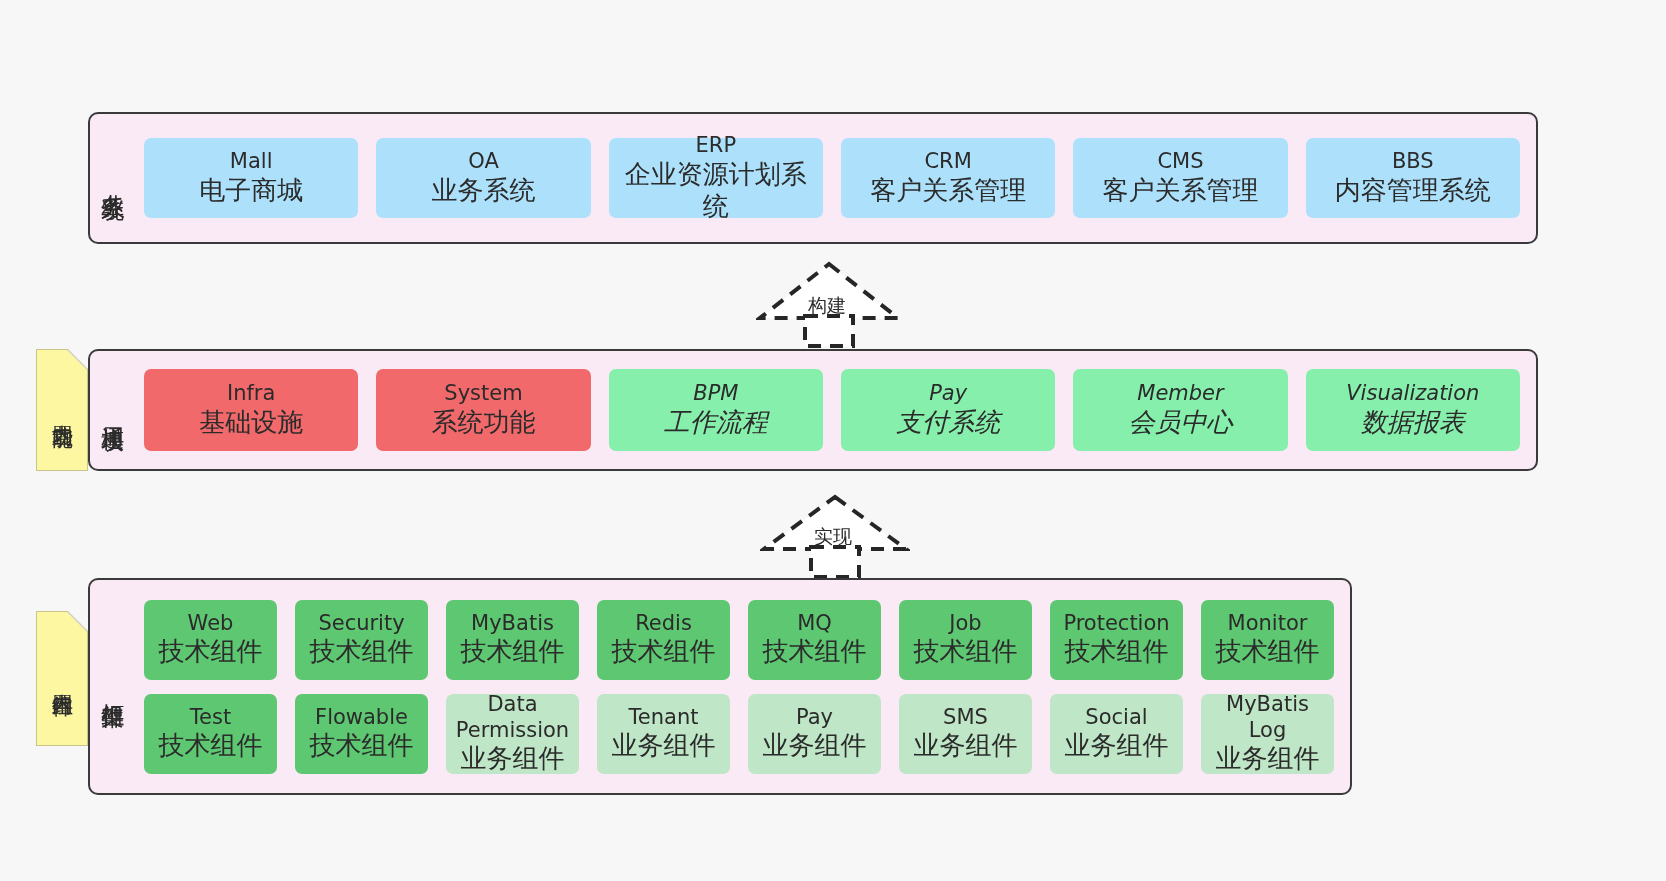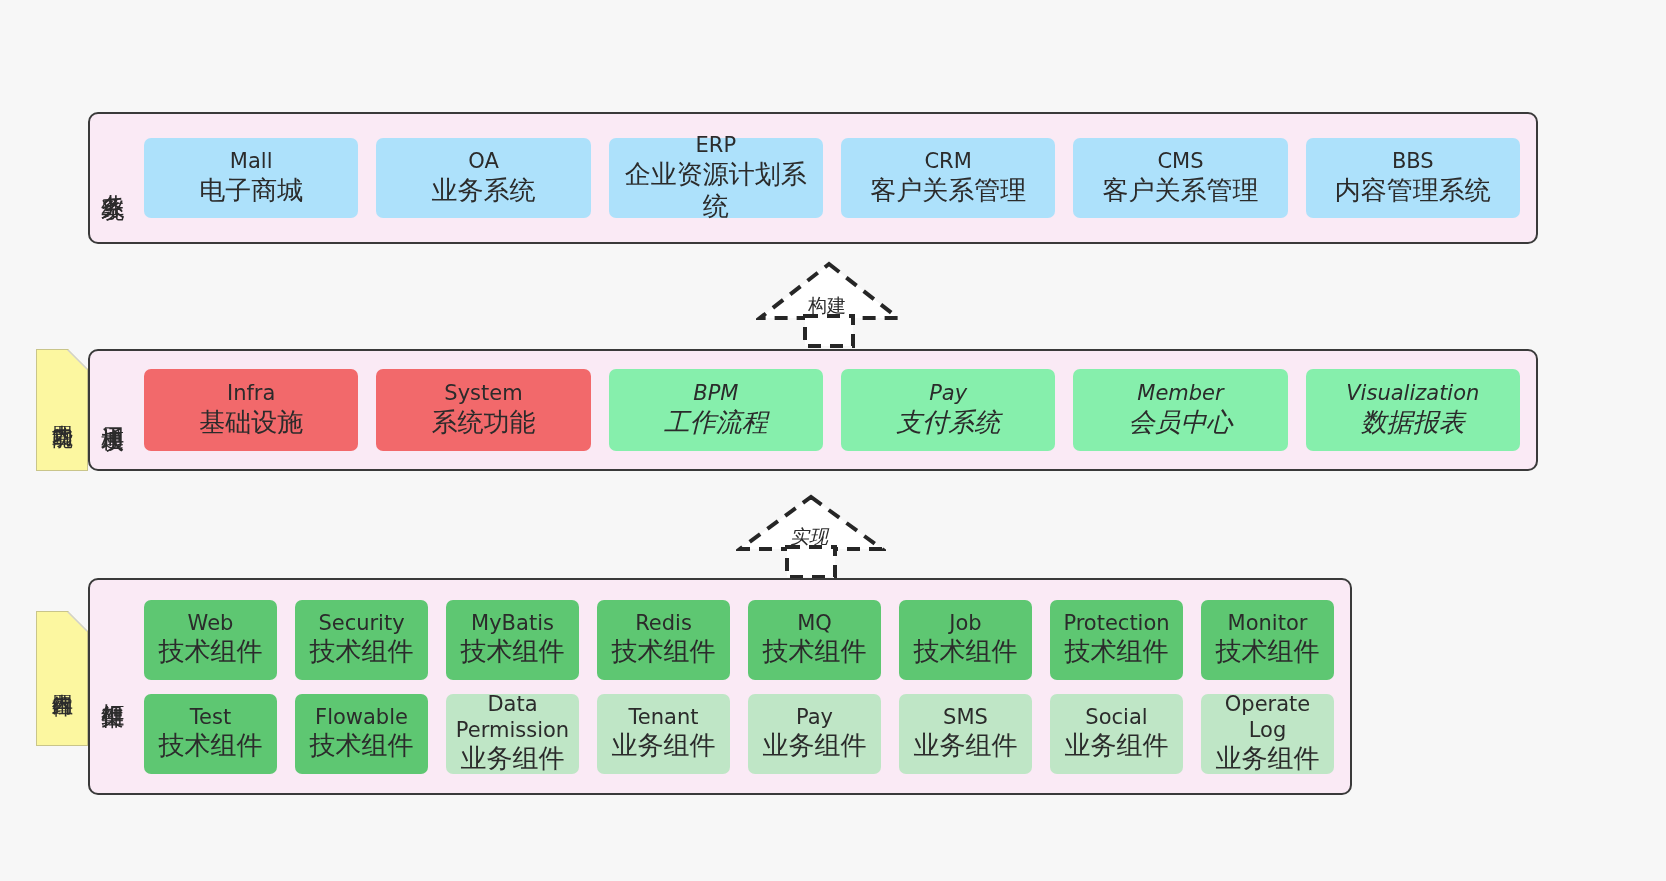--- a/index.html
+++ b/index.html
@@ -199,21 +199,21 @@
           <div class="zh">会员中心</div>
         </div>
         <div class="card c-pink">
           <div class="en">Visualization</div>
           <div class="zh">数据报表</div>
         </div>
       </div>
     </div>
   </div>
 
-  <div class="uml-arrow" style="left:736px; top:491px;font-style:italic;">
+  <div class="uml-arrow" style="left:760px; top:491px;">
     <svg width="150" height="88" viewBox="0 0 150 88">
       <path d="M75 6 L146 58 L4 58 Z" fill="#ffffff" stroke="#262626" stroke-width="4" stroke-dasharray="13 9" stroke-linejoin="miter"></path>
       <rect x="51" y="56" width="48" height="30" fill="#ffffff" stroke="#262626" stroke-width="4" stroke-dasharray="13 9"></rect>
     </svg>
     <span class="uml-label" style="left:54px; top:33px;">实现</span>
   </div>
 
   <div class="note" style="left:36px; top:611px; height:135px;">
     <span class="fold"></span>
     <span>内置组件</span>
@@ -281,21 +281,21 @@
         </div>
         <div class="card c-lightgreen">
           <div class="en">SMS</div>
           <div class="zh">业务组件</div>
         </div>
         <div class="card c-lightgreen">
           <div class="en">Social</div>
           <div class="zh">业务组件</div>
         </div>
         <div class="card c-lightgreen">
-          <div class="en">Operate Log</div>
+          <div class="en">MyBatis Log</div>
           <div class="zh">业务组件</div>
         </div>
       </div>
 
     </div>
   </div>
 
 </div>
 
 </body></html>

